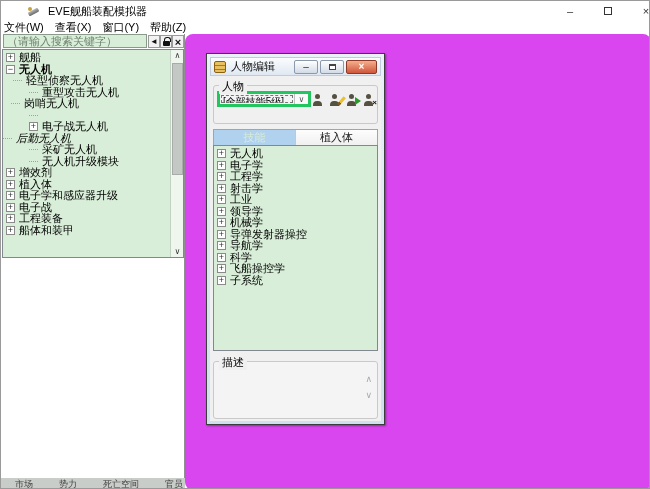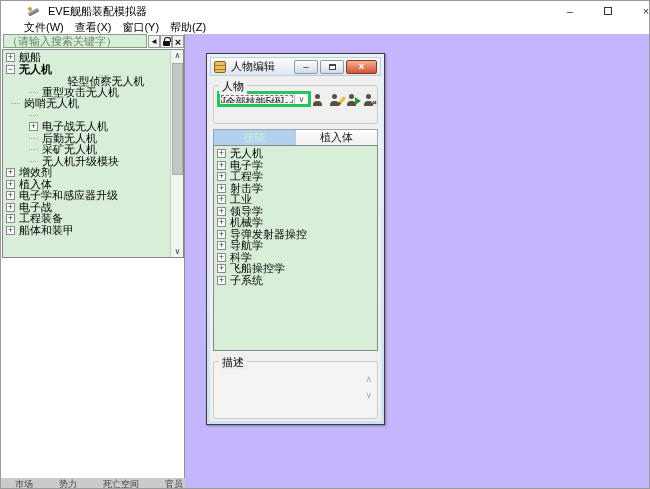--- a/index.html
+++ b/index.html
@@ -12,21 +12,21 @@
   .titlebar { position:absolute; top:0; left:16px; width:100%; height:20px; background:#fff; display:flex; align-items:center;justify-content:center; }
   .app-icon { width:13px; height:13px; margin:0 8px 0 10px; position:relative; flex-shrink:0; }
   .app-icon::before { content:""; position:absolute; left:1px; top:5px; width:11px; height:4px; background:linear-gradient(180deg,#b8b8b8,#6a6a6a); transform:rotate(-28deg); border-radius:1px; }
   .app-icon::after { content:""; position:absolute; left:1px; top:2px; width:4px; height:4px; border-radius:50%; background:#c8a23c; }
   .title-text { font-size:11px; color:#000; }
   .win-controls { margin-left:auto; display:flex; height:20px; }
   .win-btn { width:38px; height:20px; display:flex; align-items:center; justify-content:center; color:#333; font-size:11px; }
   .max-glyph { width:8px; height:8px; border:1px solid #333; display:inline-block; }
 
   
-  .menubar { position:absolute; top:20px; left:0; width:100%; height:13px; background:#fff; display:flex; gap:9px; padding-left:22px; align-items:center; }
+  .menubar { position:absolute; top:20px; left:0; width:100%; height:13px; background:#fff; display:flex; gap:9px; padding-left:2px; align-items:center; }
   .menu-item { font-size:11px; padding:0 1px; white-space:nowrap; }
 
   
   .workspace { position:absolute; top:33px; left:0; width:650px; height:456px; display:flex; }
 
   
   .left-panel { position:relative; width:184px; height:456px; background:#fff; border-right:1px solid #909090; flex-shrink:0; }
   .search-row { position:absolute; top:0; left:0; width:184px; height:31px; display:flex; align-items:center; }
   .search-input { position:absolute; left:2px; top:0; width:144px; height:14px; background:#d8eed8; border:1px solid #8a9a8a; font-size:11px; padding:0 3px; color:#333; font-family:inherit; }
   .search-input::placeholder { color:#6e806e; opacity:1; }
@@ -46,21 +46,21 @@
   .expander { width:9px; height:9px; flex-shrink:0; margin-right:4px; background:#fff; border:1px solid #8a8a8a; font-size:9px; line-height:7px; text-align:center; color:#333; }
   .dash { width:9px; height:1px; flex-shrink:0; margin-right:4px; border-bottom:1px dotted #9aa89a; }
   .tlabel { white-space:nowrap; }
 
   .names-panel { position:absolute; top:229px; left:1px; width:182px; height:215px; border:1px solid #828790; background:#d8eed8; }
   .names-header { height:17px; background:#fff; border-bottom:1px solid #e0e0e0; display:flex; align-items:center; padding-left:7px; font-size:11px; }
   .bottom-tabs { position:absolute; top:444px; left:0; width:184px; height:12px; background:#c9cdc9; display:flex; align-items:center; gap:26px; padding-left:14px; }
   .btab { font-size:9px; color:#3f3f3f; white-space:nowrap; }
 
   
-  .mdi { position:relative; flex:1; background:#c4b5fd; }
+  .mdi { position:relative; flex:1; background:#d946ef;border-radius:8px; }
 
   
   .dialog { position:absolute; left:21px; top:19px; width:179px; height:372px; background:linear-gradient(180deg,#e9f1f9,#cfe0f0); border:1px solid #3c3c3c; padding:3px; box-shadow:1px 1px 2px rgba(0,0,0,.35); }
   .dlg-titlebar { height:19px; background:linear-gradient(180deg,#fbfcfd,#dfe8f2); border:1px solid #c0ccda; display:flex; align-items:center; padding:0 3px; }
   .dlg-icon { width:12px; height:12px; margin-right:5px; flex-shrink:0; background:repeating-linear-gradient(180deg,#e8c060 0 3px,#a87828 3px 4px); border:1px solid #8a6010; border-radius:2px; }
   .dlg-title { font-size:11px; color:#111; white-space:nowrap; }
   .dlg-btns { margin-left:auto; display:flex; gap:2px; }
   .dlg-btn { height:14px; border-radius:2px; display:flex; align-items:center; justify-content:center; font-size:10px; }
   .dlg-btn.minr { width:24px; background:linear-gradient(180deg,#ffffff,#d2dbe6); border:1px solid #8a99ac; color:#333; }
   .dlg-btn.rest { width:24px; background:linear-gradient(180deg,#ffffff,#d2dbe6); border:1px solid #8a99ac; }
@@ -145,40 +145,40 @@
       <div class="tree-box">
         <div style="padding-top:2px;">
             <div class="trow" style="padding-left: 3px;">
               <span class="expander">+</span>
               <span class="tlabel">舰船</span>
             </div>
             <div class="trow sel" style="padding-left: 3px;">
               <span class="expander">−</span>
               <span class="tlabel">无人机</span>
             </div>
-            <div class="trow" style="padding-left: 26px; flex-direction: column;">
+            <div class="trow" style="padding-left: 10px;">
               <span class="dash"></span>
               <span class="tlabel">轻型侦察无人机</span>
             </div>
             <div class="trow" style="padding-left: 26px;">
               <span class="dash"></span>
               <span class="tlabel">重型攻击无人机</span>
             </div>
             <div class="trow" style="padding-left: 8px;">
               <span class="dash"></span>
               <span class="tlabel">岗哨无人机</span>
             </div>
             <div class="trow" style="padding-left: 26px;">
               <span class="dash"></span>
             </div>
             <div class="trow" style="padding-left: 26px;">
               <span class="expander">+</span>
               <span class="tlabel">电子战无人机</span>
             </div>
-            <div class="trow" style="padding-left: 26px;">
+            <div class="trow" style=" font-style: italic;">
               <span class="dash"></span>
               <span class="tlabel">后勤无人机</span>
             </div>
             <div class="trow" style="padding-left: 26px;">
               <span class="dash"></span>
               <span class="tlabel">采矿无人机</span>
             </div>
             <div class="trow" style="padding-left: 26px;">
               <span class="dash"></span>
               <span class="tlabel">无人机升级模块</span>

